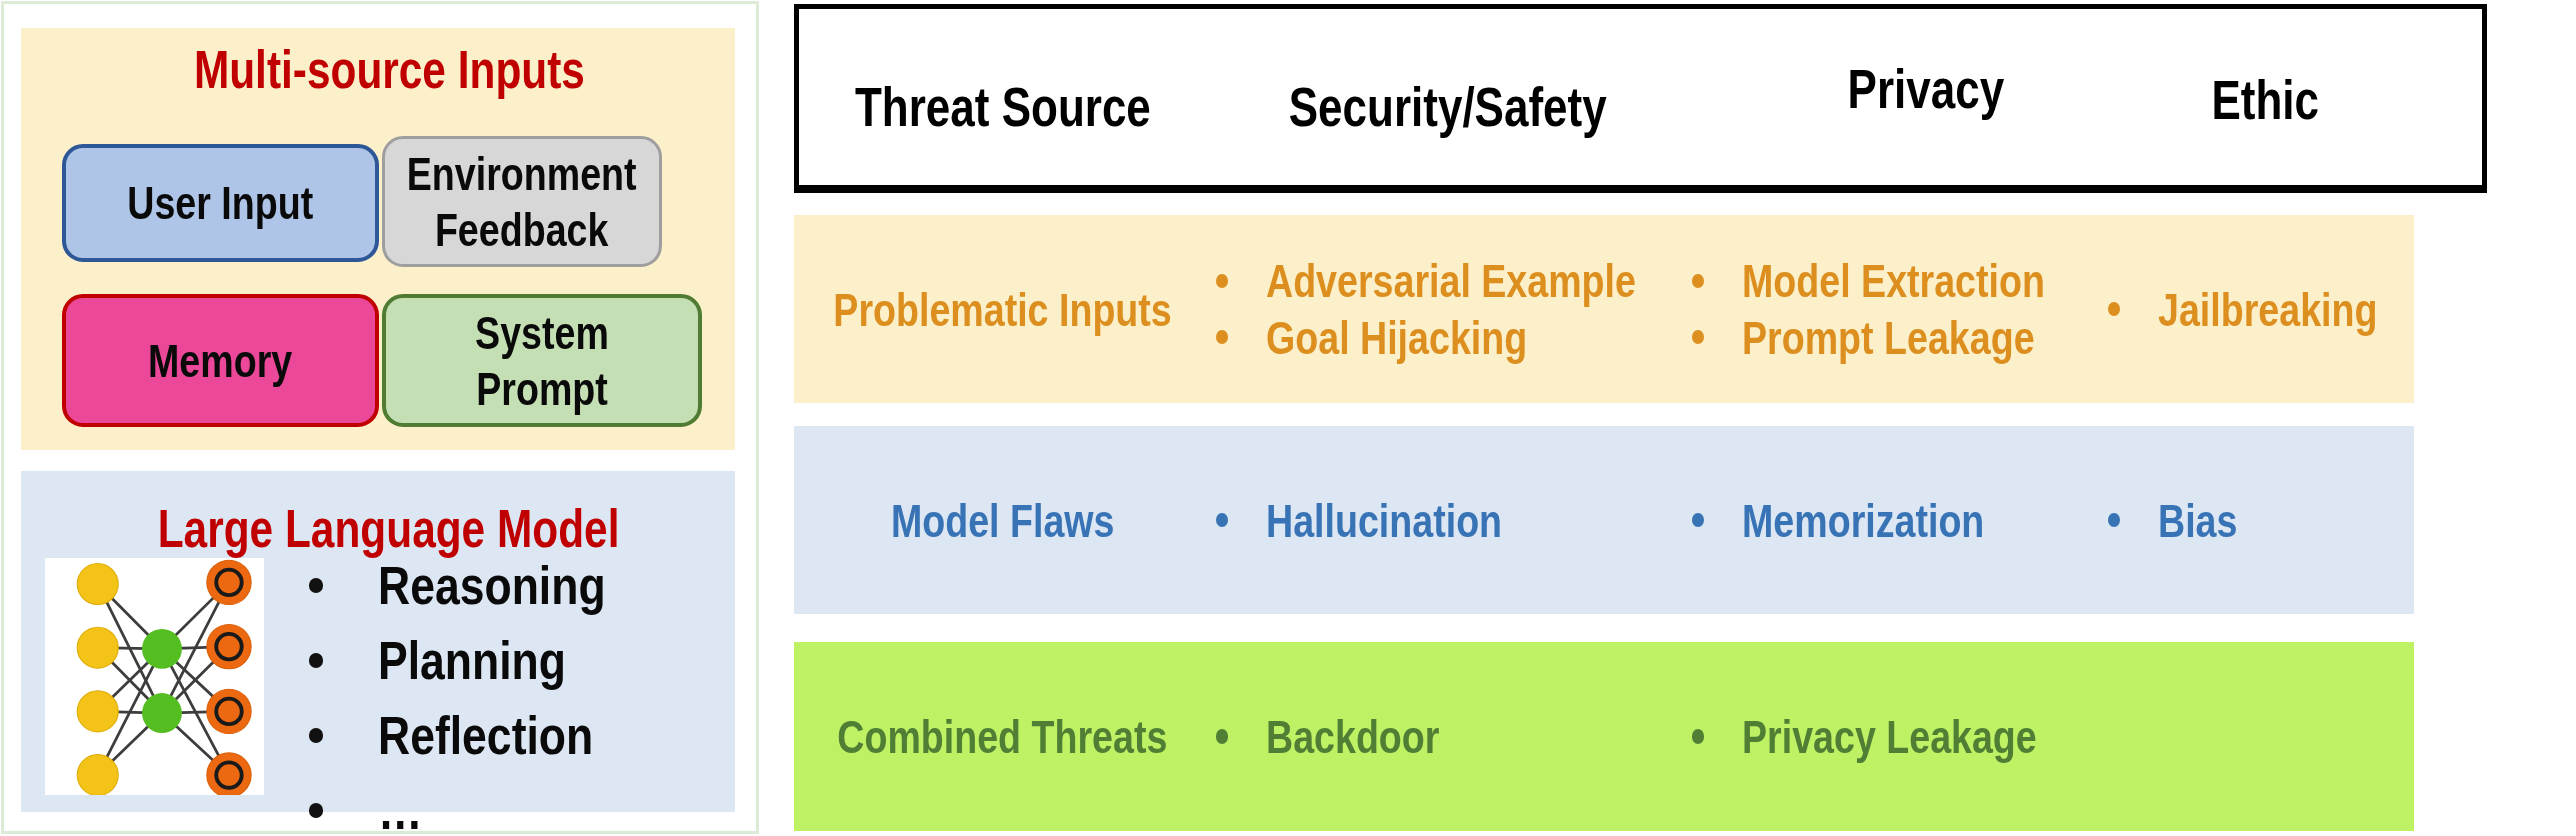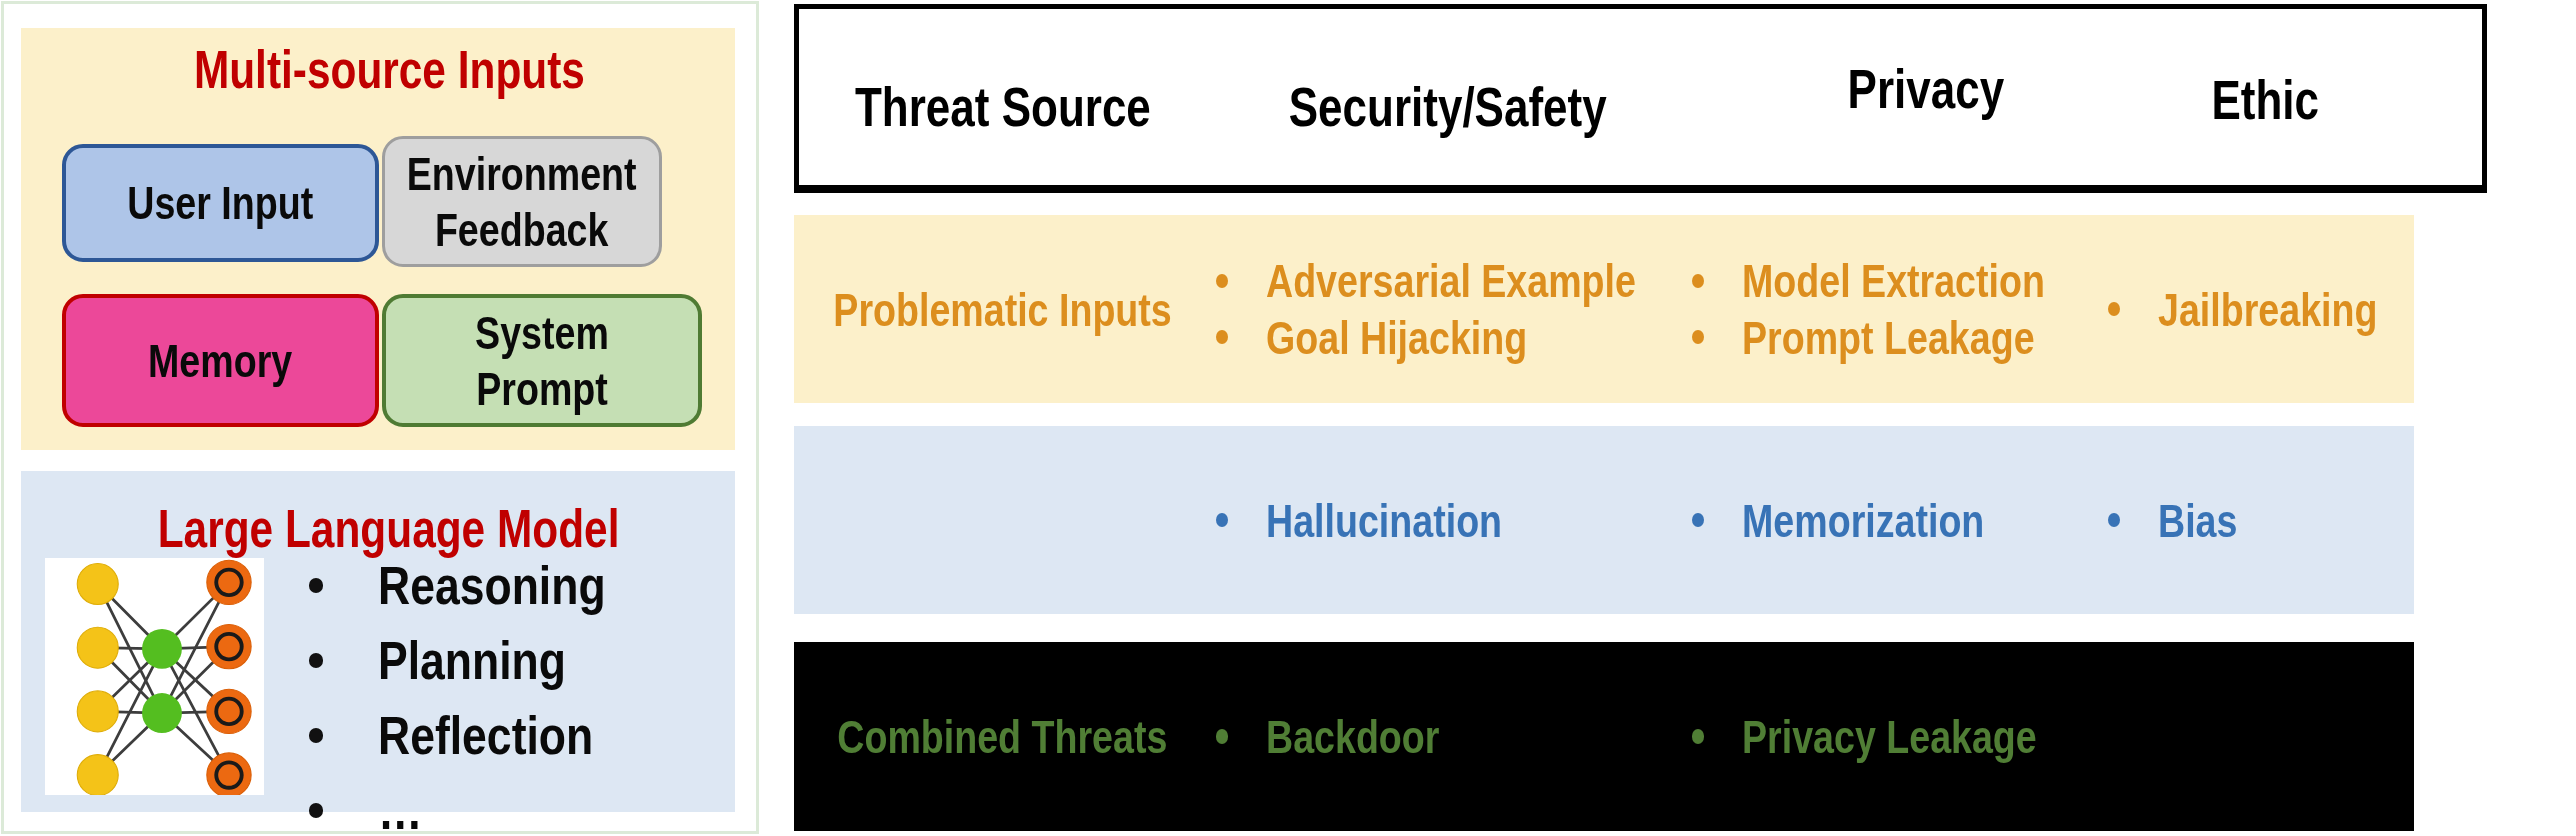--- a/index.html
+++ b/index.html
@@ -227,41 +227,44 @@
       </div>
     <div class="col c-eth">
         <div class="bullet-item">
           <span class="dot"></span>
           <span class="sx">Jailbreaking</span>
         </div>
       </div>
   </div>
 
   <div class="trow r1" style="background-color: rgb(221, 231, 243); color: rgb(56, 115, 182);">
+    <div class="col label">
+      <span class="sx">Model Flaws</span>
+    </div>
     <div class="col c-sec">
         <div class="bullet-item">
           <span class="dot"></span>
           <span class="sx">Hallucination</span>
         </div>
       </div>
     <div class="col c-priv">
         <div class="bullet-item">
           <span class="dot"></span>
           <span class="sx">Memorization</span>
         </div>
       </div>
     <div class="col c-eth">
         <div class="bullet-item">
           <span class="dot"></span>
           <span class="sx">Bias</span>
         </div>
       </div>
   </div>
 
-  <div class="trow r2" style="background-color: #000000; color: rgb(80, 126, 53);">
+  <div class="trow r2" style="background-color: #bef264; color: rgb(80, 126, 53);">
     <div class="col label">
       <span class="sx">Combined Threats</span>
     </div>
     <div class="col c-sec">
         <div class="bullet-item">
           <span class="dot"></span>
           <span class="sx">Backdoor</span>
         </div>
       </div>
     <div class="col c-priv">

